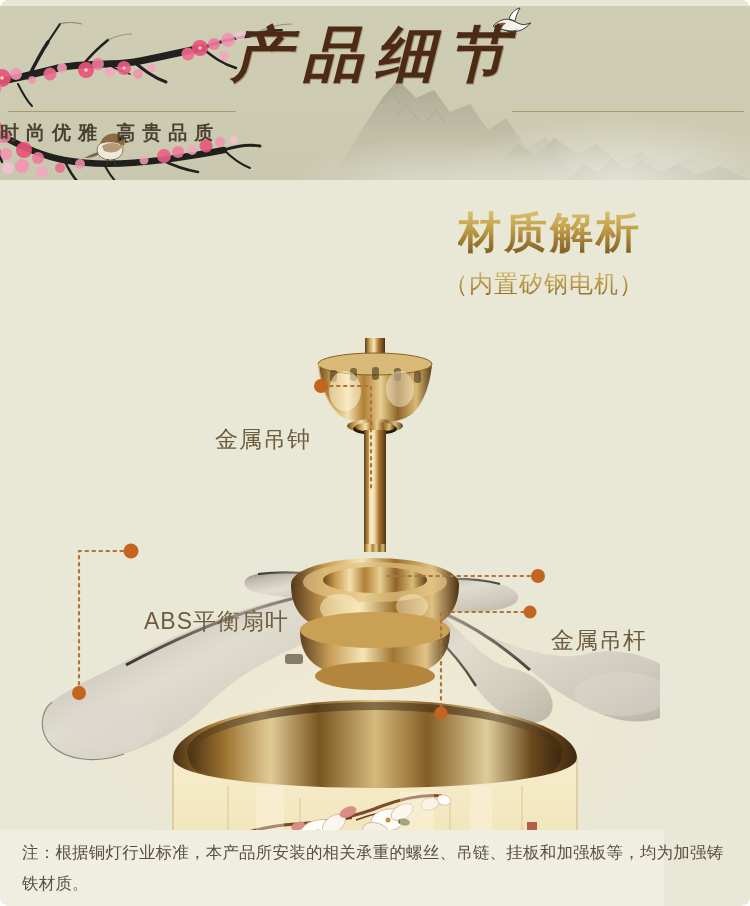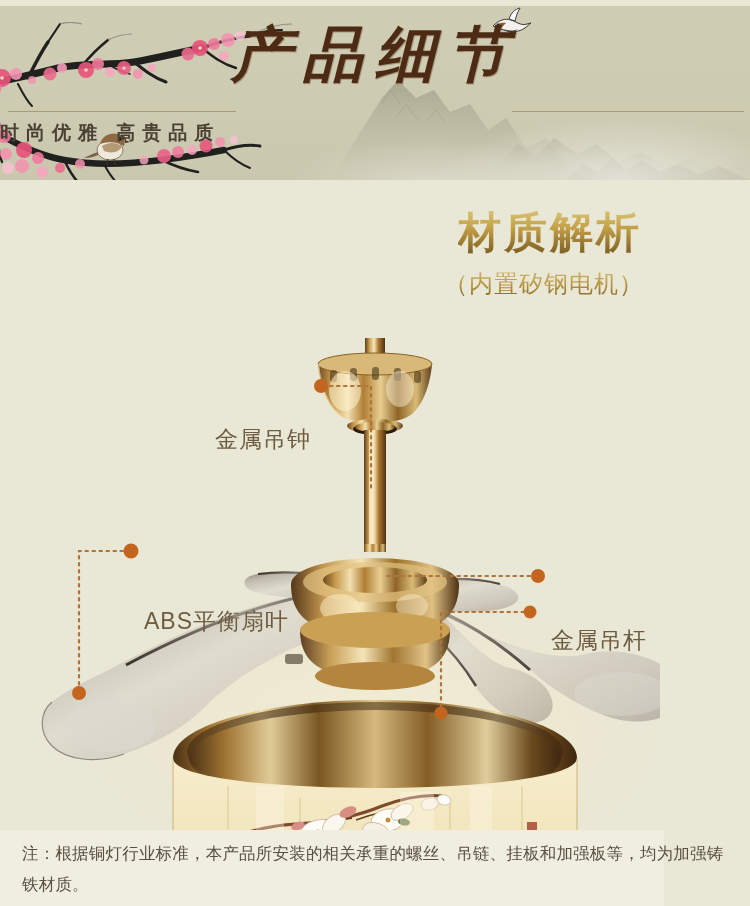--- a/index.html
+++ b/index.html
@@ -9,20 +9,21 @@
   }
   body {
     font-family: "Liberation Sans", "DejaVu Sans", sans-serif;
   }
   #page {
     position: relative;
     width: 750px;
     height: 906px;
     overflow: hidden;
     background: #e9e7d6;
+    border-radius: 9px;
   }
 
   
   .banner {
     position: absolute;
     left: 0; top: 0;
     width: 750px;
     height: 186px;
     background: linear-gradient(180deg, #cfcdb4 0%, #cdcbb2 55%, #c9c7ae 100%);
     overflow: hidden;
@@ -147,20 +148,21 @@
   
   .leaders { position:absolute; left:0; top:0; width:750px; height:906px; }
 
   
   .footnote {
     position: absolute;
     left: 0; top: 830px;
     width: 664px;
     height: 76px;
     background: #efeee1;
+    font-family: Liberation Serif, serif;
   }
   .footnote-text {
     position: absolute;
     left: 22px; top: 8px;
     width: 706px;
     font-size: 16.5px;
     line-height: 1.85;
     color: #5a5040;
     letter-spacing: .2px;
   }

